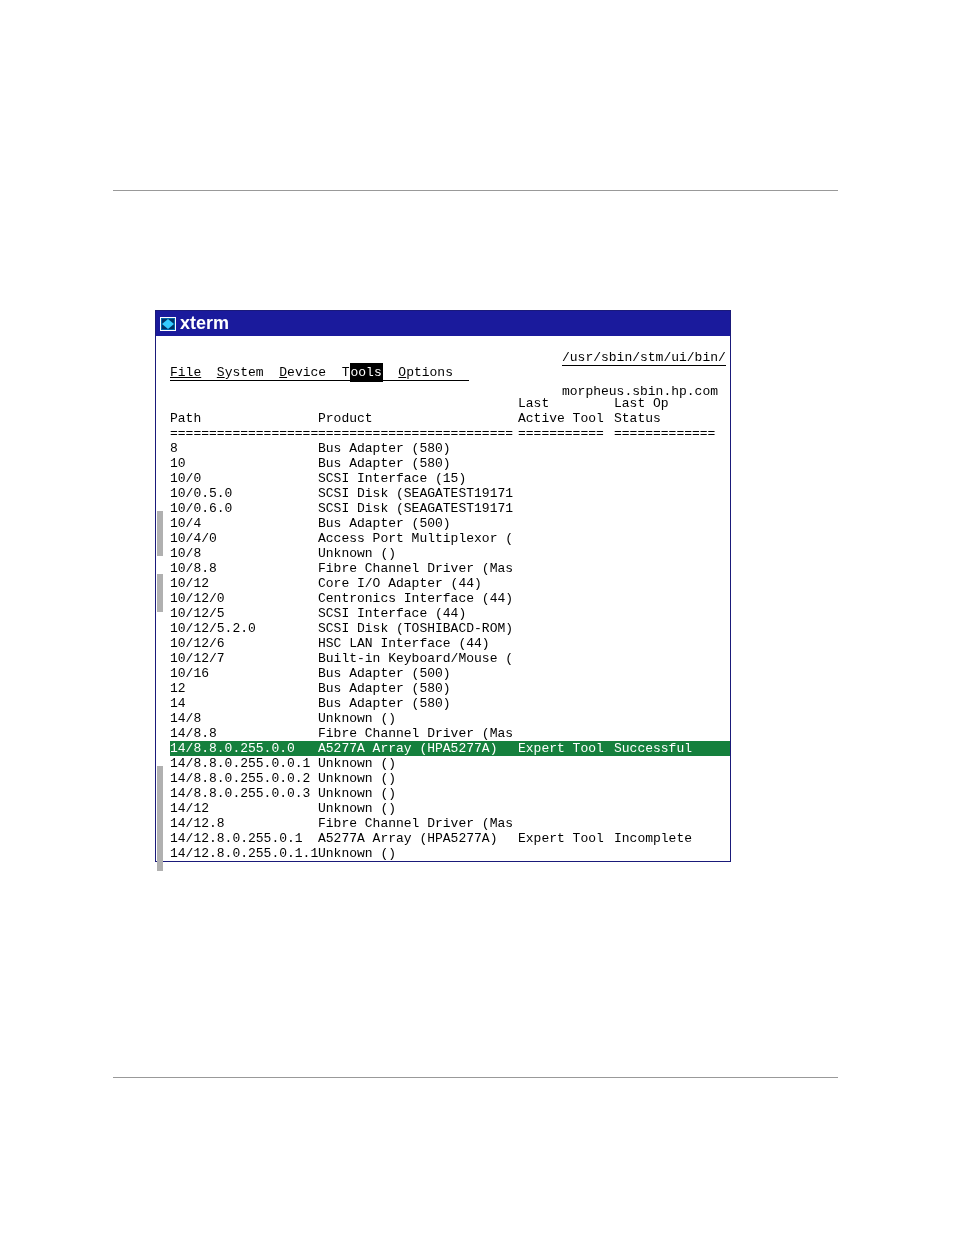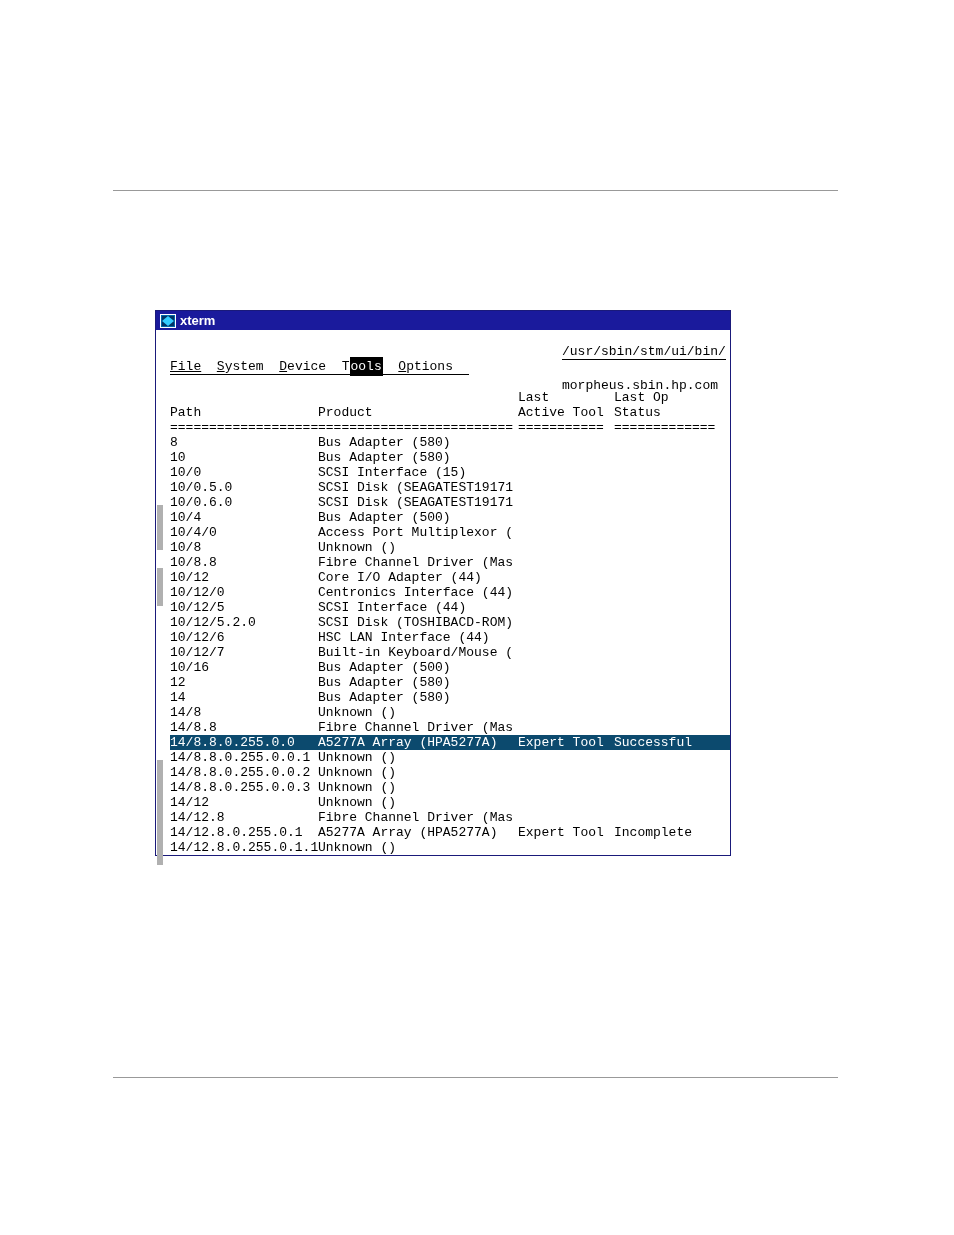--- a/index.html
+++ b/index.html
@@ -30,21 +30,21 @@
     position: absolute;
     left: 155px;
     top: 310px;
     width: 574px;
     border: 1px solid #1a1a7a;
   }
   .titlebar {
     background: #1a1a9c;
     color: #fff;
     font-family: Tahoma, Arial, sans-serif;
-    font-size: 13px;
+    font-size: 18px;
     font-weight: bold;
     padding: 2px 4px;
     display: flex;
     align-items: center;
     gap: 4px;
   }
   .titlebar svg { flex: 0 0 auto; }
   .term {
     background: #fff;
     color: #000;
@@ -95,21 +95,21 @@
   }
   .row { display:flex; }
   .c-path { width: 148px; overflow:hidden; }
   .c-prod { width: 200px; overflow:hidden; }
   .c-tool { width: 96px; overflow:hidden; }
   .c-status { overflow:hidden; }
   .separator-row .c-path::after { content:"===================="; }
   .separator-row .c-prod::after { content:"========================="; }
   .separator-row .c-tool::after { content:"==========="; }
   .separator-row .c-status::after { content:"============="; }
-  .inv { background:#0c4a6e; color:#fff; }
+  .inv { background:#15803d; color:#fff; }
   .highlighted-tools { background:#000; color:#fff; padding:2px 1px;}
 </style>
 </head>
 <body>
 
 <div class="hr-top"></div>
 <div class="hr-bottom"></div>
 
 <div class="xterm-window">
 

